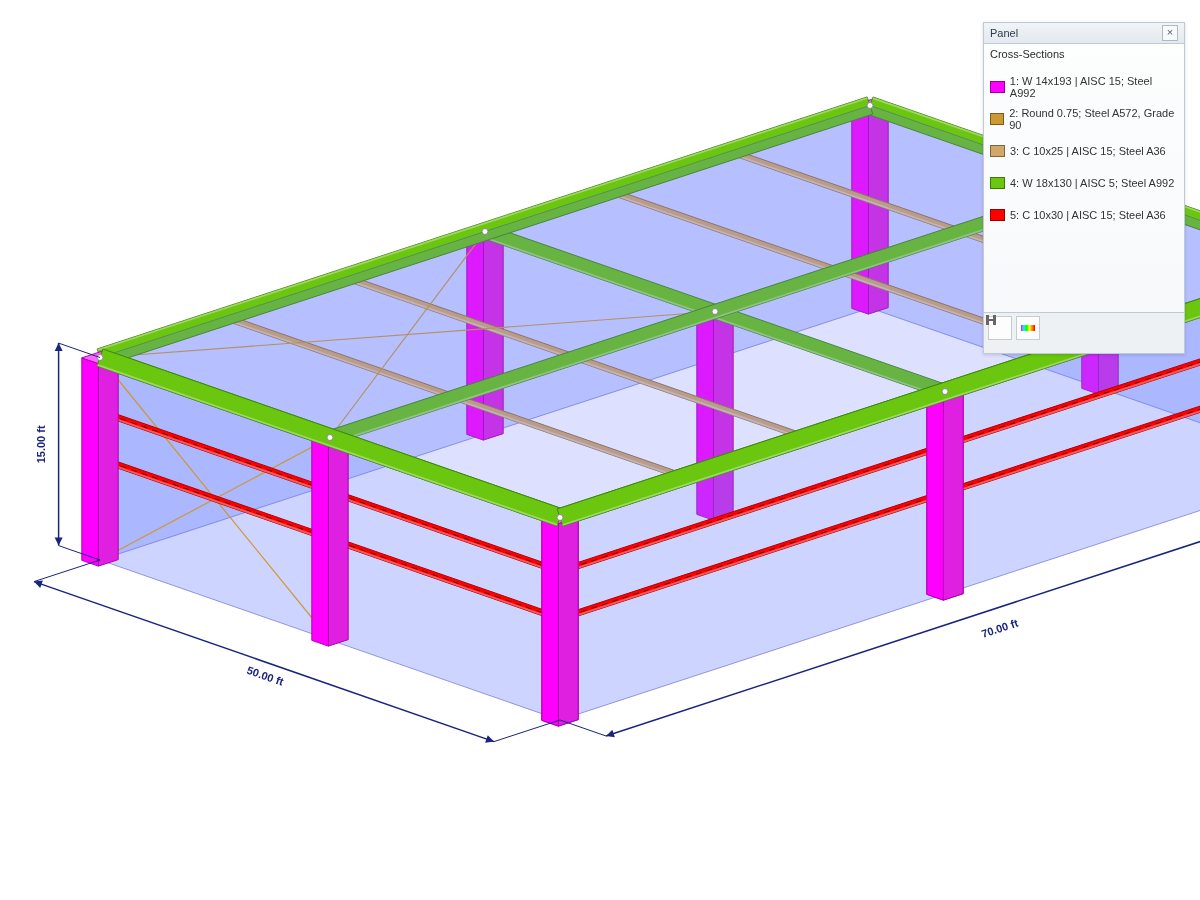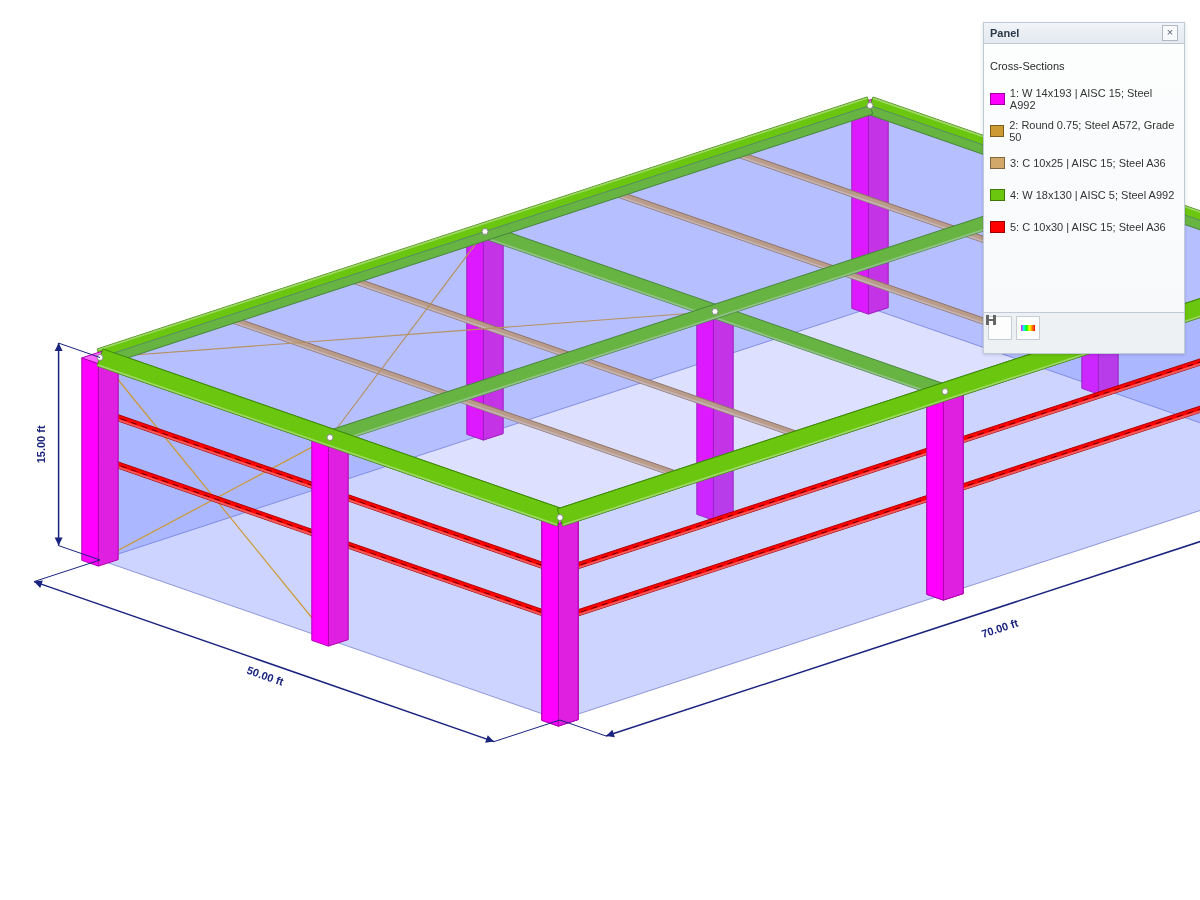--- a/index.html
+++ b/index.html
@@ -1,22 +1,22 @@
 <!DOCTYPE html>
 <html><head>
 <meta charset="utf-8">
 <style>
   html,body{margin:0;padding:0;width:1200px;height:900px;background:#fff;font-family:Arial,Helvetica,sans-serif;overflow:hidden}
   svg{position:absolute;top:0;left:0}
   
   .panel{position:absolute;top:22px;right:15px;width:200px;height:330px;border:1px solid #c0c9d6;background:linear-gradient(#fdfefe,#f6f8fa);box-shadow:0 1px 3px rgba(0,0,0,.15);font-size:11px;color:#333}
   .panel-hd{display:flex;align-items:center;justify-content:space-between;height:20px;padding:0 6px;background:linear-gradient(#f1f4f8,#e3e9ef);border-bottom:1px solid #c0c9d6}
-  .panel-hd span{font-weight:700;color:#2b3a4a}
+  .panel-hd span{font-weight:400;color:#2b3a4a}
   .panel-close{width:14px;height:14px;line-height:12px;text-align:center;border:1px solid #b0b8c4;background:#f7f9fb;color:#55606e;cursor:pointer}
-  .panel-sub{padding:16px 6px 2px;color:#2a2a2a}
+  .panel-sub{padding:4px 6px 2px;color:#2a2a2a}
   .legend{padding:0 6px 6px}
   .lg-row{display:flex;align-items:center;height:14px;margin:18px 0}
   .sw{width:13px;height:10px;border:1px solid rgba(0,0,0,.4);margin-right:5px}
   .panel-ft{position:absolute;bottom:0;left:0;right:0;height:34px;border-top:1px solid #c0c9d6;padding:3px 4px;display:flex;gap:4px;background:#eef1f4}
   .ft-btn{width:22px;height:22px;border:1px solid #c6ccd4;background:#fdfdfe;display:flex;align-items:center;justify-content:center}
   .rainbow{width:14px;height:6px;background:linear-gradient(90deg,#f0f,#0ff,#0f0,#ff0,#f80,#f00)}
   
   .dim-label{font:11px Arial;fill:#1a237e;font-weight:700}
 </style>
 </head>
@@ -145,21 +145,21 @@
     <div class="panel-close">×</div>
   </div>
   <div class="panel-sub">Cross-Sections</div>
   <div class="legend" id="legend">
       <div class="lg-row">
         <div class="sw" style="background: rgb(255, 0, 255);"></div>
         <span>1: W 14x193 | AISC 15; Steel A992</span>
       </div>
       <div class="lg-row">
         <div class="sw" style="background: rgb(204, 153, 51);"></div>
-        <span>2: Round 0.75; Steel A572, Grade 50</span>
+        <span>2: Round 0.75; Steel A572, Grade 90</span>
       </div>
       <div class="lg-row">
         <div class="sw" style="background: rgb(209, 168, 106);"></div>
         <span>3: C 10x25 | AISC 15; Steel A36</span>
       </div>
       <div class="lg-row">
         <div class="sw" style="background: rgb(106, 198, 14);"></div>
         <span>4: W 18x130 | AISC 5; Steel A992</span>
       </div>
       <div class="lg-row">

